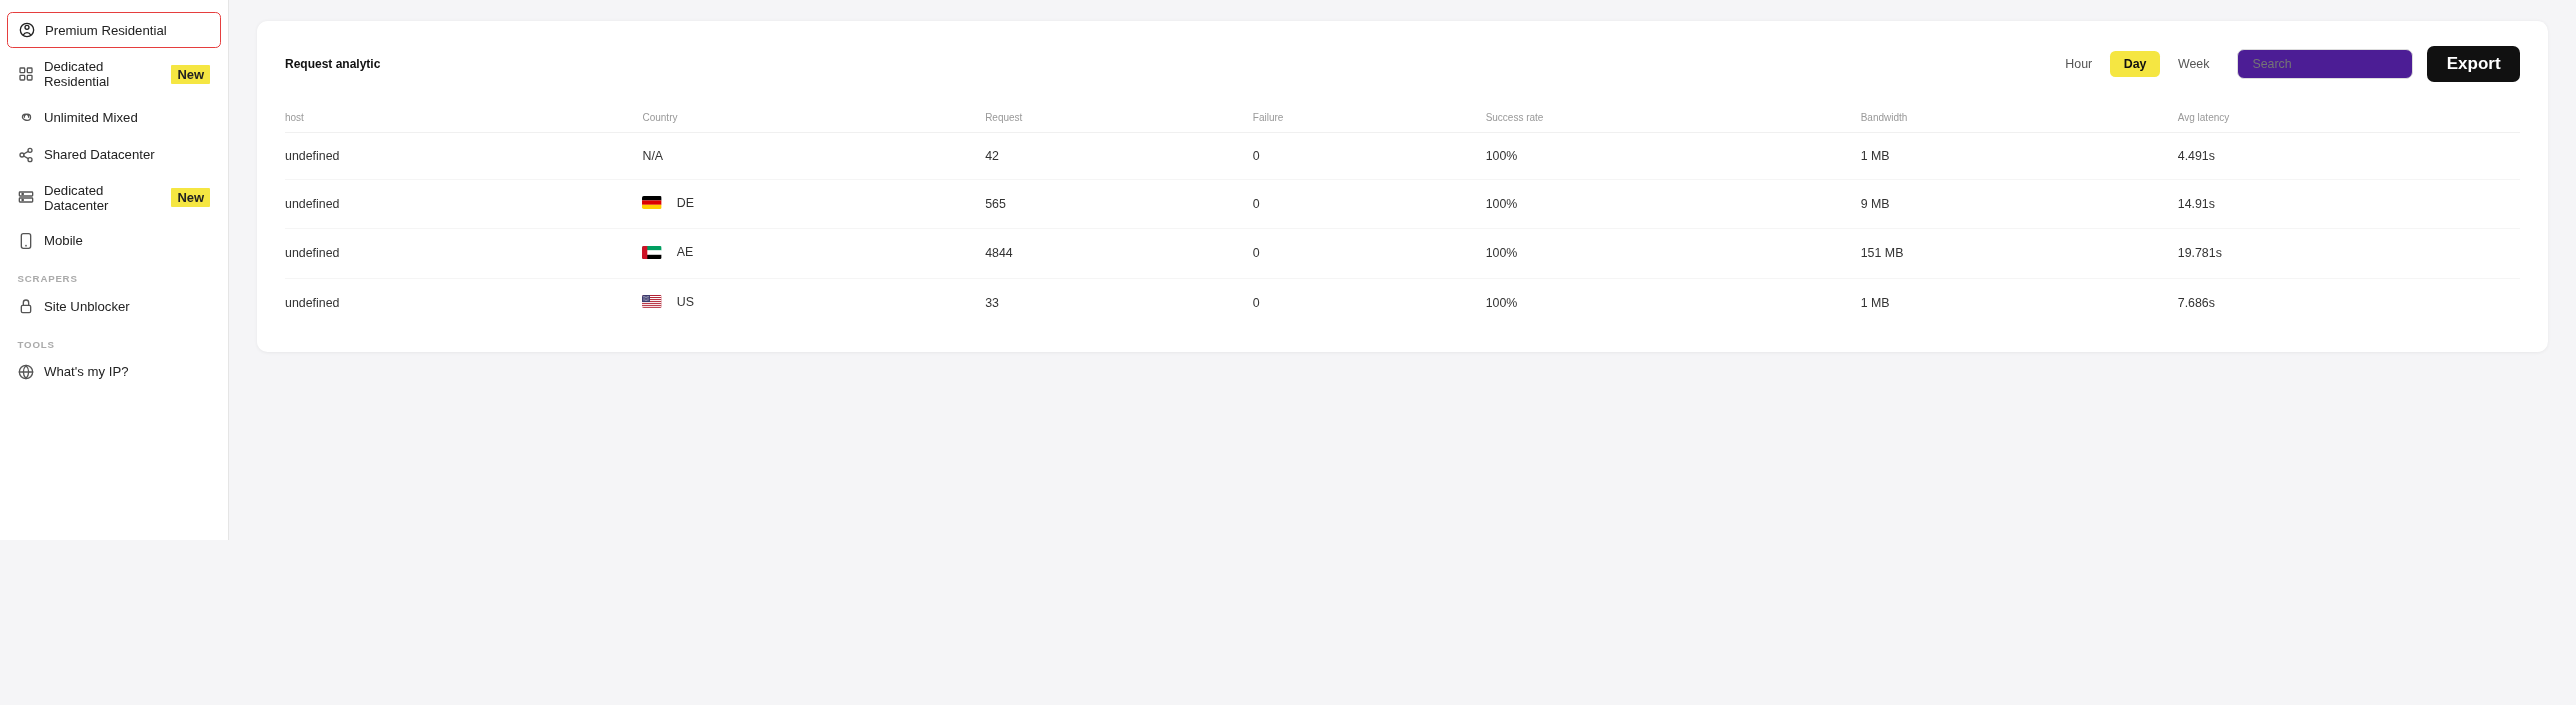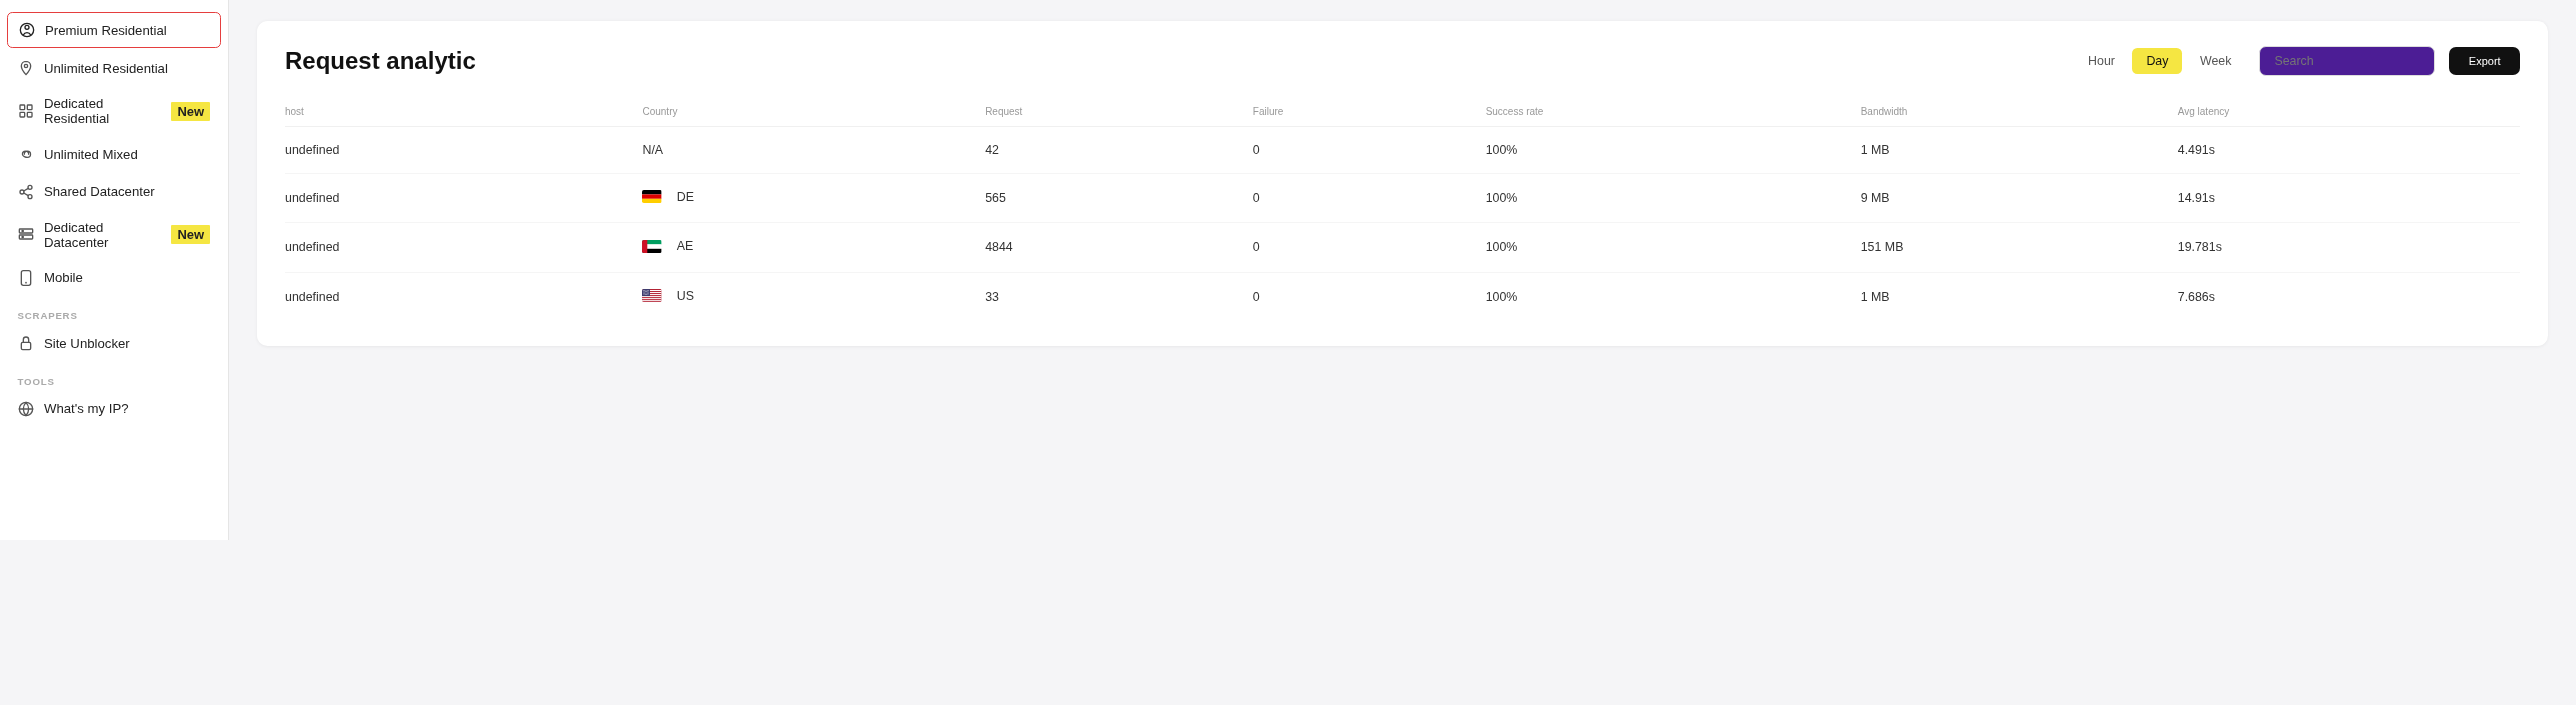--- a/index.html
+++ b/index.html
@@ -84,21 +84,21 @@
       box-shadow: 0 0.9px 3.5px rgba(0,0,0,0.06);
     }
 
     .analytics-header {
       display: flex;
       align-items: center;
       margin-bottom: 21px;
       gap: 14px;
     }
     .analytics-title {
-      font-size: 24px;
+      font-size: 12px;
       font-weight: 600;
       color: #111;
       flex: 1;
     }
     .time-filter {
       display: flex;
       align-items: flex-end;
       gap: 3.5px;
     }
     .time-btn {
@@ -106,42 +106,42 @@
       border: none;
       background: transparent;
       color: #555;
       font-size: 12.4px;
       cursor: pointer;
       border-radius: 5.3px;
     }
     .time-btn.active {
       background: #f5e642;
       color: #111;
-      font-weight: 400;
+      font-weight: 700;
     }
 
     .search-box {
       border: 0.9px solid #ddd;
       border-radius: 7px;
       padding: 7px 14px;
       font-size: 12.4px;
       color: #888;
       width: 176px;
       outline: none;
       background: #4c1d95;
     }
 
     .export-btn {
       background: #111;
       color: #fff;
       border: none;
       border-radius: 7px;
       padding: 8px 19.4px;
-      font-size: 11px;
-      font-weight: 400;
+      font-size: 17px;
+      font-weight: 700;
       cursor: pointer;
     }
 
     
     .table-wrap {
       width: 100%;
       overflow-x: auto;
     }
     table {
       width: 100%;
@@ -181,29 +181,20 @@
     <span class="icon">
       <svg width="16" height="16" viewBox="0 0 24 24" fill="none" stroke="#222" stroke-width="2" stroke-linecap="round" stroke-linejoin="round">
         <circle cx="12" cy="12" r="10"></circle>
         <circle cx="12" cy="8" r="3"></circle>
         <path d="M6.5 19.5a6 6 0 0 1 11 0"></path>
       </svg>
     </span>
     <span>Premium Residential</span>
   </div>
 
-  <div class="sidebar-item">
-    <span class="icon">
-      <svg width="16" height="16" viewBox="0 0 24 24" fill="none" stroke="#555" stroke-width="2" stroke-linecap="round" stroke-linejoin="round">
-        <path d="M12 2C8.13 2 5 5.13 5 9c0 5.25 7 13 7 13s7-7.75 7-13c0-3.87-3.13-7-7-7z"></path>
-        <circle cx="12" cy="9" r="2.5"></circle>
-      </svg>
-    </span>
-    <span>Unlimited Residential</span>
-  </div>
 
   <div class="sidebar-item">
     <span class="icon">
       <svg width="16" height="16" viewBox="0 0 24 24" fill="none" stroke="#555" stroke-width="2" stroke-linecap="round" stroke-linejoin="round">
         <rect x="3" y="3" width="7" height="7" rx="1"></rect>
         <rect x="14" y="3" width="7" height="7" rx="1"></rect>
         <rect x="3" y="14" width="7" height="7" rx="1"></rect>
         <rect x="14" y="14" width="7" height="7" rx="1"></rect>
       </svg>
     </span>

